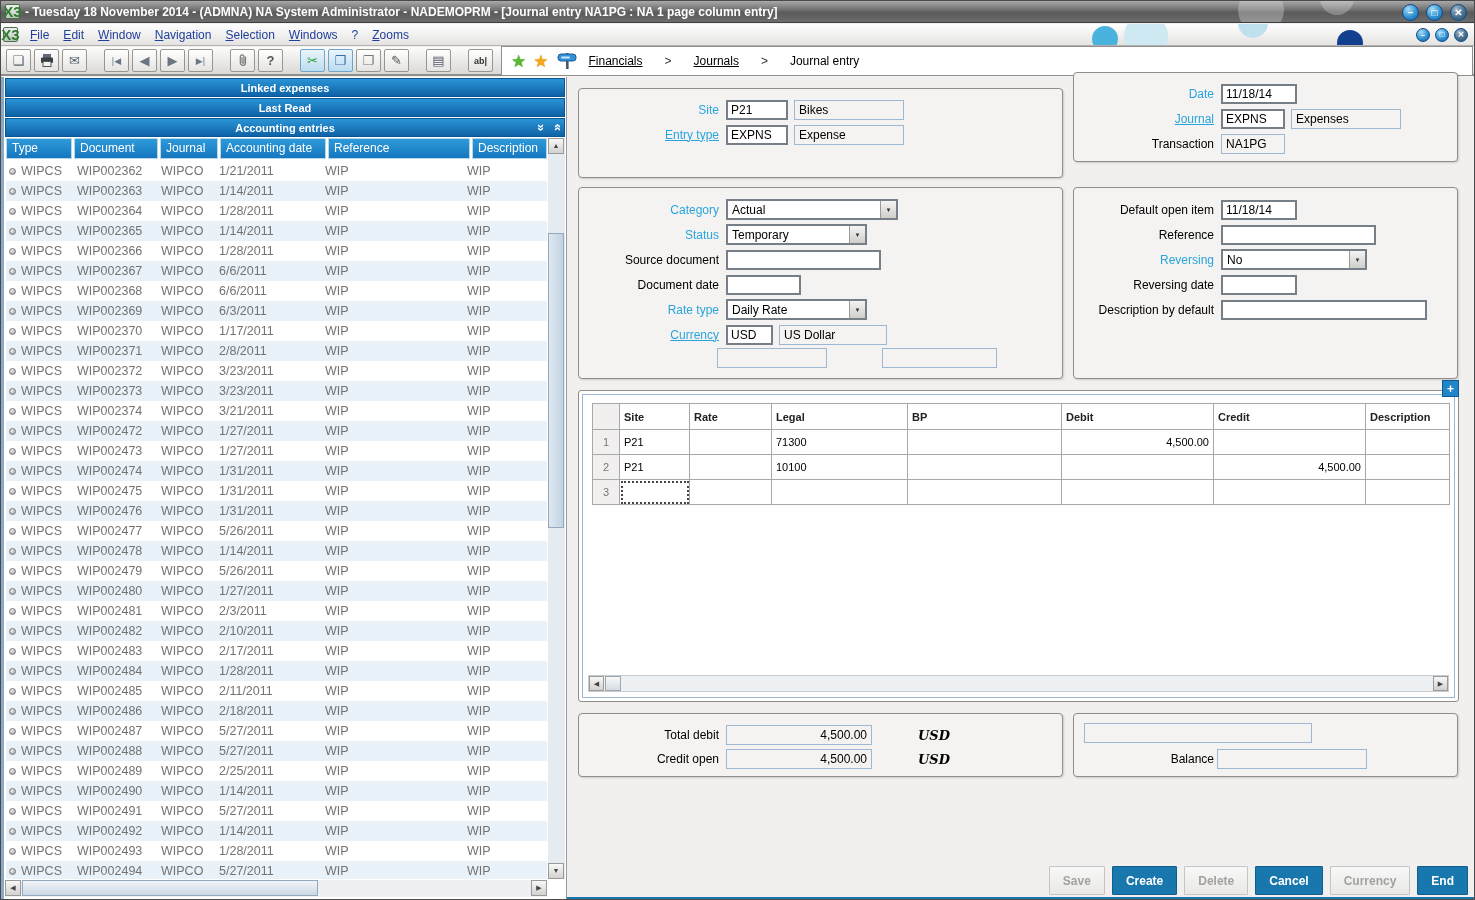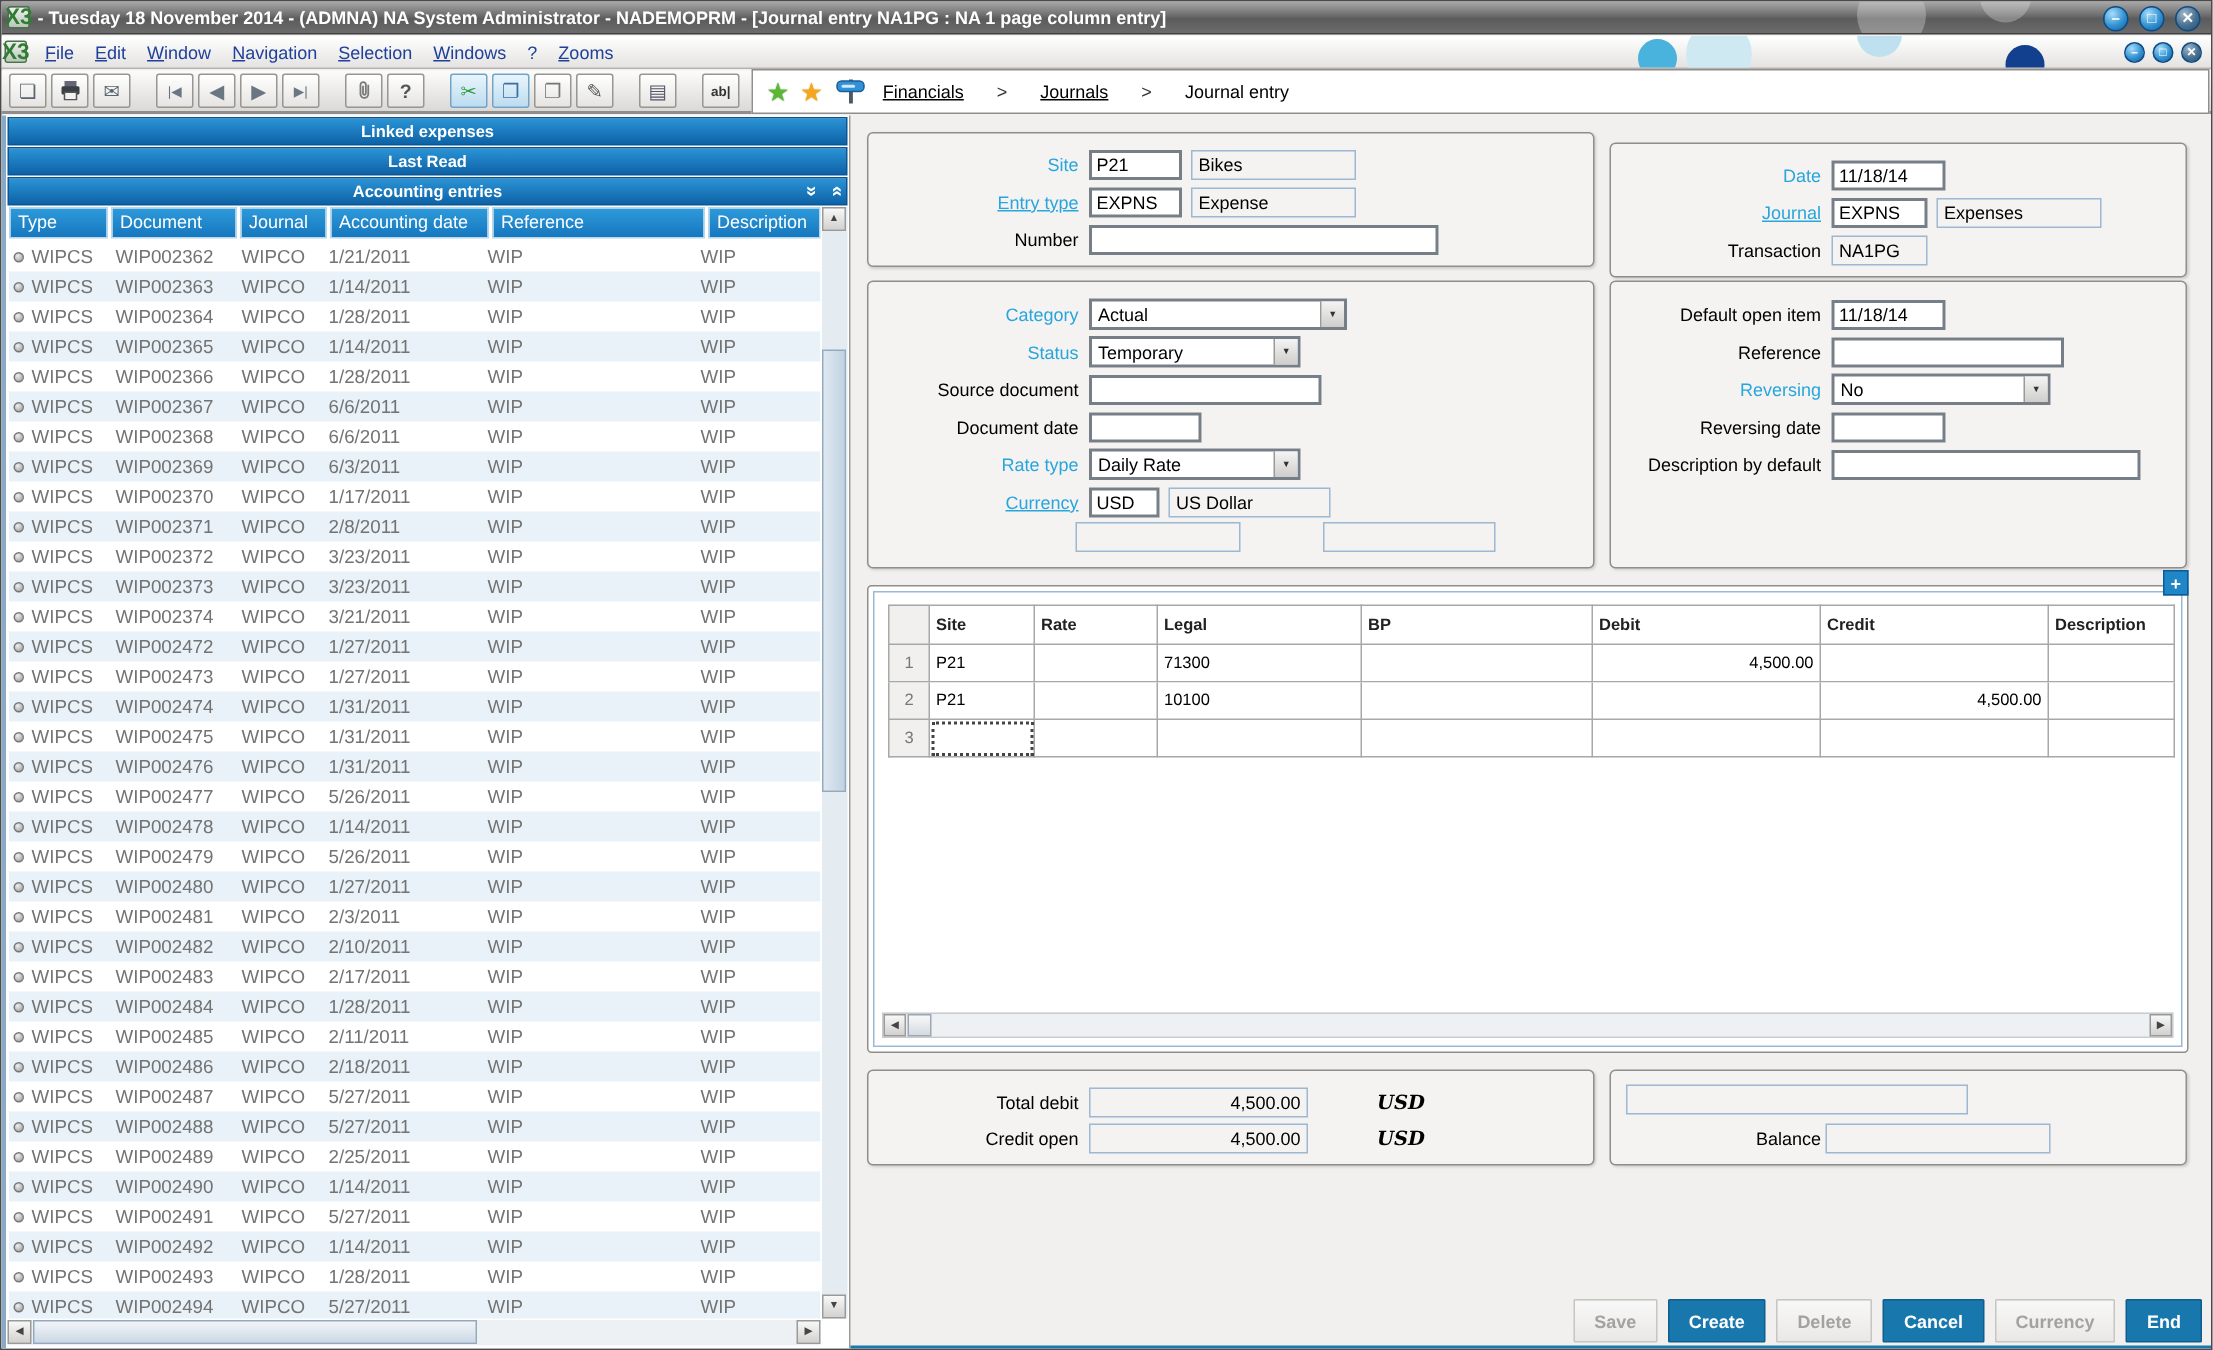--- a/index.html
+++ b/index.html
@@ -568,27 +568,23 @@
   <div class="frow">
     <label class="flbl w140 lblue">Site</label>
     <input class="fin" style="width: 62px;" value="P21">
     <span class="fro" style="width:110px">Bikes</span>
   </div>
   <div class="frow">
     <label class="flbl w140 lblue-u">Entry type</label>
     <input class="fin" style="width: 62px;" value="EXPNS">
     <span class="fro" style="width:110px">Expense</span>
   </div>
-  <div class="frow">
-    <label class="flbl w140">Number</label>
-    <input class="fin" style="width: 233px;" value="">
-  </div>
-</div>
-
-<div class="gbox" style="left:1072px;top:94px;width:385px;height:90px;padding-top:8px">
+</div>
+
+<div class="gbox" style="left:1072px;top:71px;width:385px;height:90px;padding-top:8px">
   <div class="frow">
     <label class="flbl w140 lblue">Date</label>
     <input class="fin" style="width: 76px;" value="11/18/14">
   </div>
   <div class="frow">
     <label class="flbl w140 lblue-u">Journal</label>
     <input class="fin" style="width: 64px;" value="EXPNS">
     <span class="fro" style="width:110px">Expenses</span>
   </div>
   <div class="frow">

